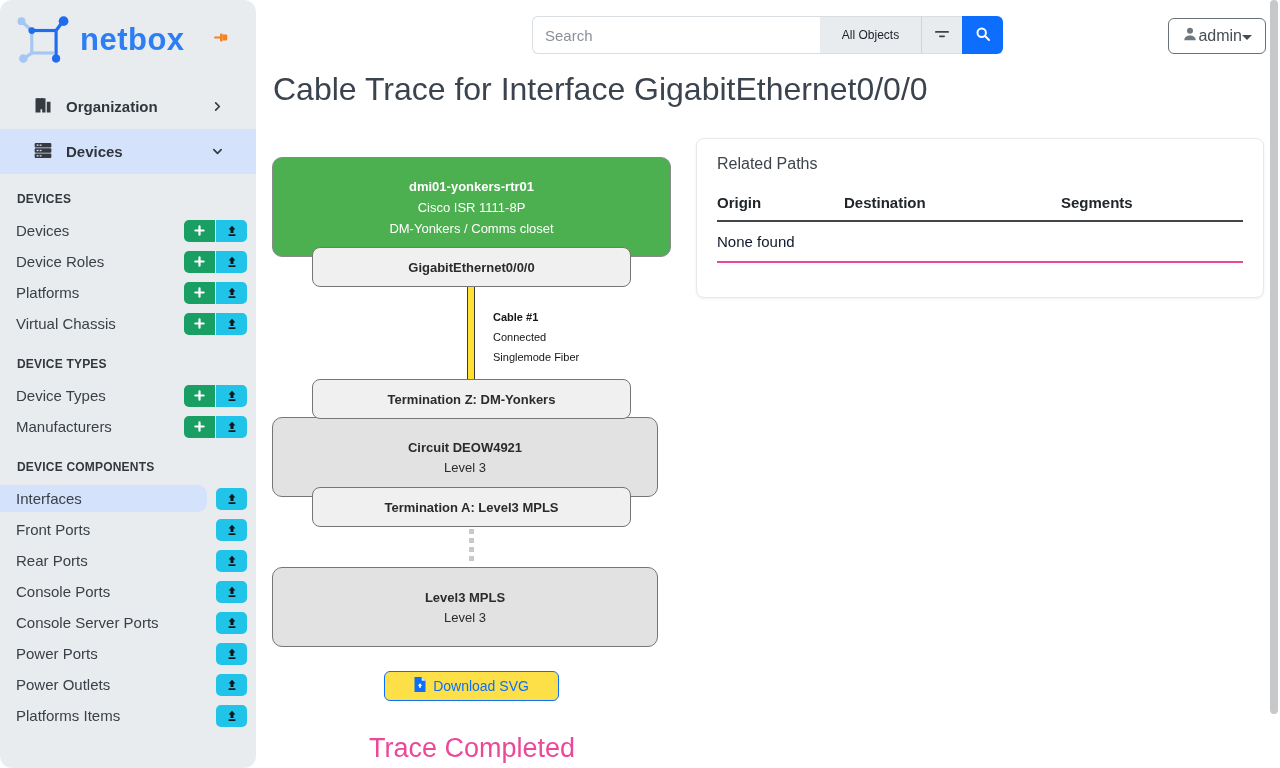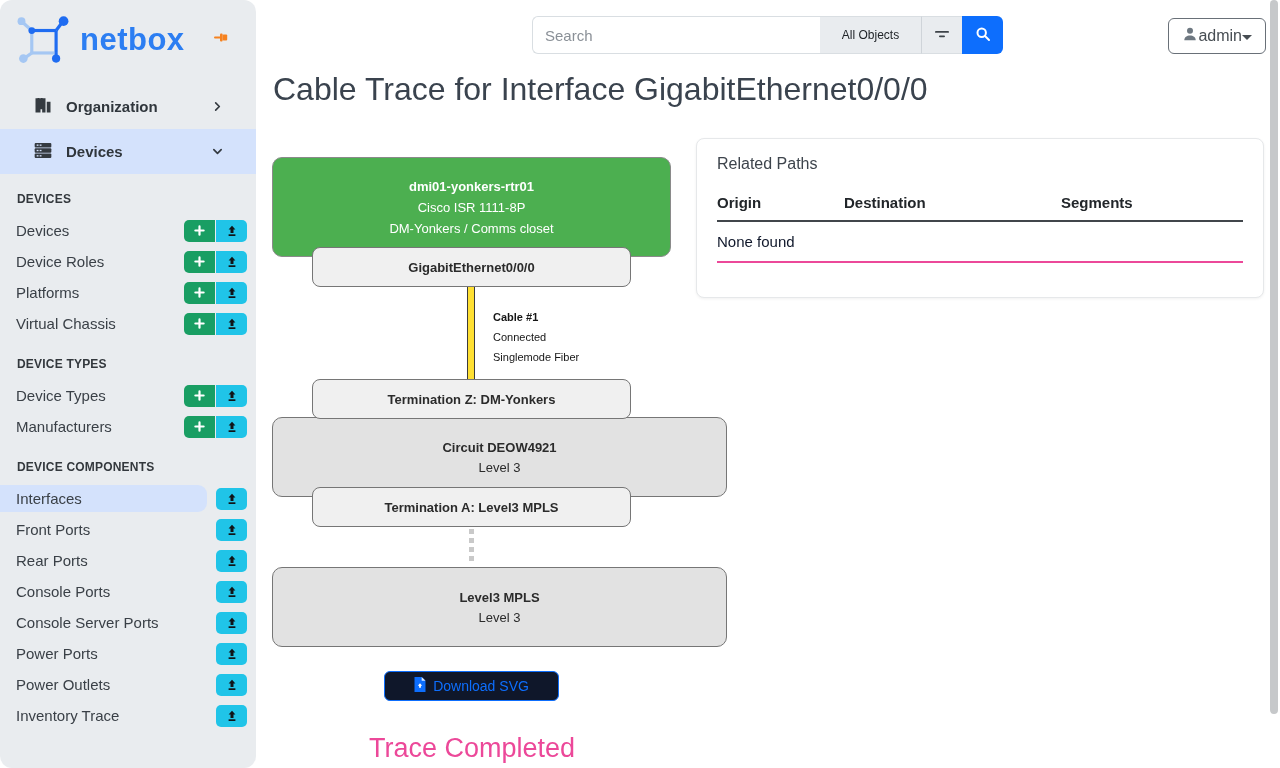--- a/index.html
+++ b/index.html
@@ -44,32 +44,32 @@
   .page-title { position: absolute; left: 17px; top: 71px; font-size: 32px; font-weight: 400; color: #3a434e; }
 
   
   .dg-box { position: absolute; border: 1px solid #767676; text-align: center; font-size: 13px; color: #1e1e1e; display: flex; flex-direction: column; align-items: center; justify-content: center; cursor: pointer; }
   .dg-device { left: 16px; top: 157px; width: 399px; height: 100px; background: #4caf50; border-color: #8a8a8a; border-radius: 10px; color: #ffffff; gap: 6px; }
   .dg-device .dg-title { font-weight: bold; }
   .dg-inner { left: 56px; width: 319px; height: 40px; background: #f0f0f0; border-radius: 8px; font-weight: bold; color: #2b2b2b; }
   .dg-iface { top: 247px; }
   .dg-termz { top: 379px; }
   .dg-terma { top: 487px; }
-  .dg-wide { left: 16px; width: 455px; height: 80px; background: #e2e2e2; border-radius: 10px; gap: 5px; color: #2b2b2b; }
+  .dg-wide { left: 16px; width: 386px; height: 80px; background: #e2e2e2; border-radius: 10px; gap: 5px; color: #2b2b2b; }
   .dg-circuit { top: 417px; }
   .dg-provider { top: 567px; }
   .dg-wide .dg-title { font-weight: bold; }
 
   .cable-line { position: absolute; left: 211px; top: 287px; width: 8px; height: 100px; background: #ffe033; border-left: 1px solid #3b3b3b; border-right: 1px solid #3b3b3b; }
   .cable-info { position: absolute; left: 237px; top: 307px; font-size: 11px; line-height: 20px; color: #161616; text-align: left; cursor: pointer; }
   .cable-info .dg-title { font-weight: bold; }
   .dotted-link { position: absolute; left: 213px; top: 529px; width: 5px; height: 36px; background-image: repeating-linear-gradient(to bottom, #c9c9c9 0px, #c9c9c9 5px, transparent 5px, transparent 9px); }
 
   .dl-row { position: absolute; left: 16px; top: 671px; width: 399px; display: flex; justify-content: center; }
-  .dl-btn { height: 30px; background: #0f172a; border: 1px solid #0d6efd; border-radius: 6px; color: #0d6efd; font-size: 14px; display: flex; align-items: center; gap: 7px; padding: 0 29px; cursor: pointer; font-family: "Liberation Sans", sans-serif; }
+  .dl-btn { height: 30px; background: #fde047; border: 1px solid #0d6efd; border-radius: 6px; color: #0d6efd; font-size: 14px; display: flex; align-items: center; gap: 7px; padding: 0 29px; cursor: pointer; font-family: "Liberation Sans", sans-serif; }
   .trace-status { position: absolute; left: 0px; top: 733px; width: 432px; text-align: center; font-size: 27px; color: #ec4899; }
 
   
   .card { position: absolute; left: 440px; top: 138px; width: 568px; height: 160px; background: #fff; border: 1px solid #e6e8ea; border-radius: 8px; box-shadow: 0 1px 3px rgba(0,0,0,0.06); padding: 16px 20px; }
   .card-title { font-size: 16px; font-weight: 400; color: #3d444c; }
   .rp-table { width: 100%; border-collapse: collapse; margin-top: 12px; font-size: 15px; }
   .rp-table th { text-align: left; font-weight: bold; color: #22262a; padding: 9px 0 9px 0; border-bottom: 2px solid #41464b; }
   .rp-table th:nth-child(1) { width: 127px; }
   .rp-table th:nth-child(2) { width: 217px; }
   .rp-table td { padding: 11px 0; color: #0f172a; border-bottom: 2px solid #ec4899; margin-left: 12px; }
@@ -346,21 +346,21 @@
         <span class="mini-btn btn-import solo">
           <svg width="12" height="12" viewBox="0 0 12 12" fill="#101418">
             <path d="M6 .8l3.4 3.8H7.5V8h-3V4.6H2.6Z"></path>
             <rect x="2.6" y="9.3" width="6.8" height="1.7"></rect>
           </svg>
         </span>
       </span>
   </div>
   <div class="sn-item">
 
-    <span class="sn-label">Inventory Trace</span>
+    <span class="sn-label">Platforms Items</span>
     <span class="btn-group">
         <span class="mini-btn btn-import solo">
           <svg width="12" height="12" viewBox="0 0 12 12" fill="#101418">
             <path d="M6 .8l3.4 3.8H7.5V8h-3V4.6H2.6Z"></path>
             <rect x="2.6" y="9.3" width="6.8" height="1.7"></rect>
           </svg>
         </span>
       </span>
   </div>
 </aside>

